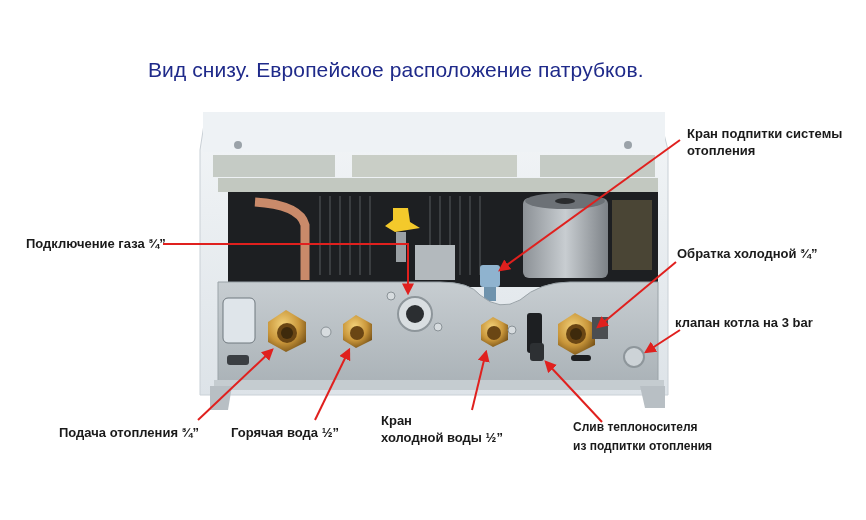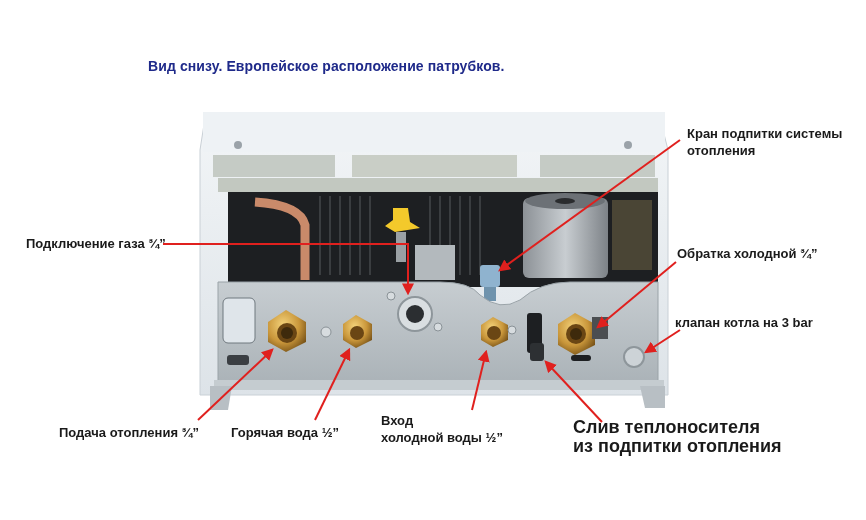--- a/index.html
+++ b/index.html
@@ -2,27 +2,27 @@
 <html><head>
 <meta charset="utf-8">
 <style>
   html, body { margin: 0; padding: 0; }
   body {
     width: 866px; height: 520px; background: #ffffff; position: relative; overflow: hidden;
     font-family: "Liberation Sans", "DejaVu Sans", sans-serif;
   }
   .title {
     position: absolute; left: 148px; top: 58px; width: 520px;
-    font-size: 14px; font-weight: bold; color: #1f2a8a; letter-spacing: 0.1px;
+    font-size: 21px; font-weight: normal; color: #1f2a8a; letter-spacing: 0.1px;
     white-space: nowrap;
   }
   .label {
     position: absolute; font-size: 13px; font-weight: bold; color: #1a1a1a; line-height: 17px; white-space: nowrap;
   }
-  .label.big { font-size: 18px; line-height: 19px; }
+  .label.big { font-size: 12px; line-height: 19px; }
   .boiler { position: absolute; left: 0; top: 0; width: 866px; height: 520px; }
   svg.overlay { position: absolute; left: 0; top: 0; width: 866px; height: 520px; pointer-events: none; }
 </style>
 </head>
 <body>
 
 <div class="title">Вид снизу. Европейское расположение патрубков.</div>
 
 <svg class="boiler" viewBox="0 0 866 520">
   <defs>
@@ -163,20 +163,20 @@
 
 <div class="label" style="left:675px; top:314px;">
   <div>клапан котла на 3 bar</div>
 </div>
 
 <div class="label" style="left:59px; top:424px;">Подача отопления ¾”</div>
 
 <div class="label" style="left:231px; top:424px;">Горячая вода ½”</div>
 
 <div class="label" style="left:381px; top:412px;">
-  <div>Вход</div>
+  <div>Кран</div>
   <div>холодной воды ½”</div>
 </div>
 
 <div class="label big" style="left:573px; top:418px;">
   <div>Слив теплоносителя</div>
   <div>из подпитки отопления</div>
 </div>
 
 </body></html>

